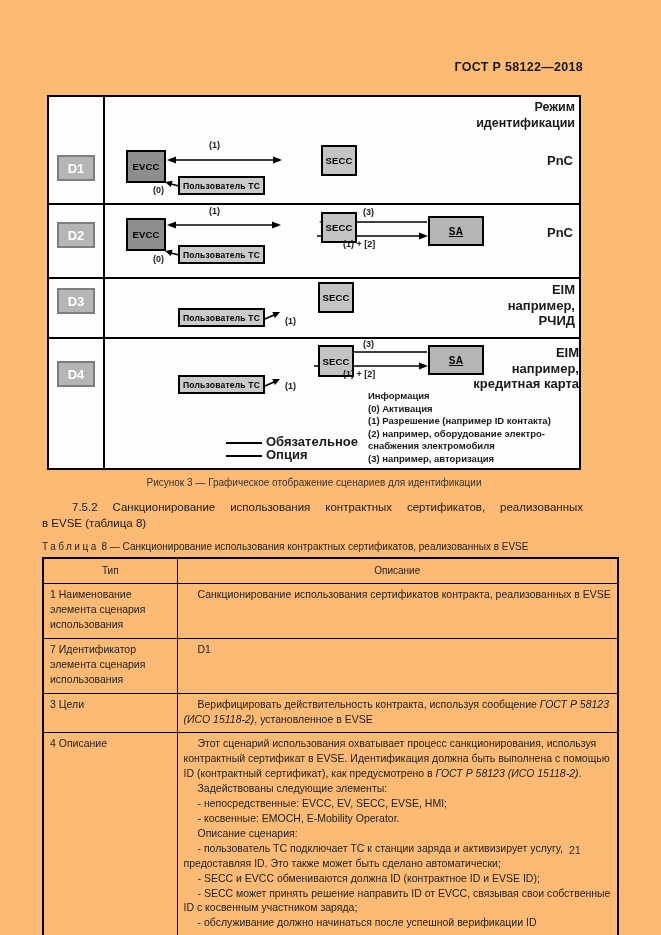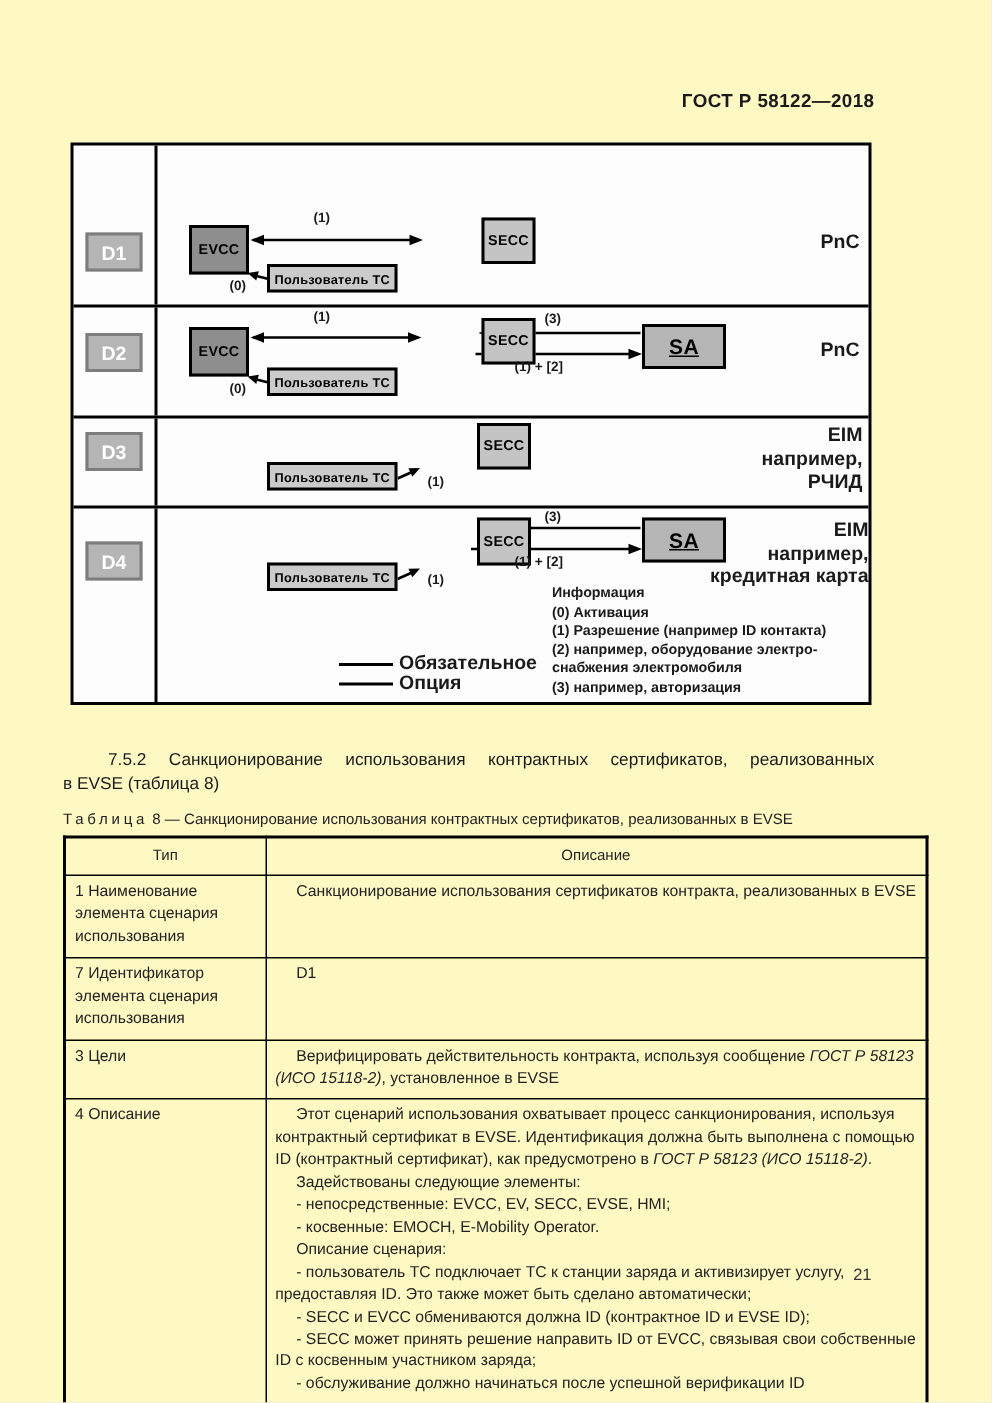--- a/index.html
+++ b/index.html
@@ -1,18 +1,18 @@
 <!DOCTYPE html>
 <html><head>
 <meta charset="utf-8">
 <style>
   * { margin:0; padding:0; box-sizing:border-box; }
   html,body { background:#e8e8e8; }
   .page {
-    position:relative; width:661px; height:935px; background:#fef9c3;
+    position:relative; width:661px; height:935px; background:#fdba74;
     font-family:"Liberation Sans","DejaVu Sans",sans-serif; color:#1a1a1a;
     overflow:hidden; margin:0 auto;
   }
   .pre { white-space:pre-line; }
   .doc-header {
     position:absolute; top:60px; right:78px;
     font-weight:bold; font-size:12.5px; letter-spacing:0.3px;
   }
   
   .figure { position:absolute; left:47px; top:95px; width:534px; height:375px; border:2px solid #000; background:#fdfdfd; }
@@ -24,21 +24,21 @@
     position:absolute; left:8px; width:38px; height:26px;
     background:#b5b5b5; border:2px solid #7d7d7d; color:#fff;
     font-weight:bold; font-size:13px; display:flex; align-items:center; justify-content:center;
   }
   .dbox {
     position:absolute; border:2px solid #000; display:flex; align-items:center; justify-content:center;
     font-weight:bold; font-size:9.5px; letter-spacing:0.2px; text-align:center; color:#000;
   }
   .fill-evcc { background:#8e8e8e; }
   .fill-secc { background:#c4c4c4;margin-left:40px; }
-  .fill-sa   { background:#b5b5b5; font-size:14px;text-decoration:underline; }
+  .fill-sa   { background:#b5b5b5; font-size:10px;text-decoration:underline; }
   .fill-user { background:#cbcbcb; font-size:8.5px; }
   .alabel { position:absolute; font-weight:bold; font-size:9px; }
   .mode-hdr { position:absolute; right:4px; top:3px; text-align:right; font-weight:bold; font-size:12.5px; line-height:1.25; }
   .mode-val { position:absolute; text-align:right; font-weight:bold; font-size:13px; line-height:1.2; }
   .arrows { position:absolute; left:0; top:0; pointer-events:none; }
   .info-block { position:absolute; left:263px; top:51px; width:215px; font-weight:bold; font-size:9.5px; line-height:1.32; }
   .legend-line { position:absolute; width:36px; height:2px; background:#000; }
   .legend-label { position:absolute; font-weight:bold; font-size:13px; }
   .fig-caption { position:absolute; left:47px; top:477px; width:534px; text-align:center; font-size:10px; color:#333; }
   
@@ -75,20 +75,22 @@
           <g>
             <line x1="64" y1="63" x2="175" y2="63" stroke="#000" stroke-width="1.6"></line>
             <polygon points="62,63 71,59.5 71,66.5" fill="#000"></polygon>
             <polygon points="177,63 168,59.5 168,66.5" fill="#000"></polygon>
           </g>
           <g>
             <line x1="78" y1="90" x2="66" y2="87" stroke="#000" stroke-width="1.6"></line>
             <polygon points="60,85 67.6,83.8 65.8,90" fill="#000"></polygon>
           </g>
         </svg>
+        <div class="mode-hdr pre">Режим
+идентификации</div>
         <div class="mode-val" style="right:6px; top:56px">PnC</div>
         <div class="dbox fill-evcc" style="left:21px; top:53px; width:40px; height:33px">EVCC</div>
         <div class="dbox fill-secc" style="left:176px; top:48px; width:36px; height:31px">SECC</div>
         <div class="dbox fill-user" style="left:73px; top:79px; width:87px; height:19px">Пользователь ТС</div>
         <div class="alabel" style="left:104px; top:43px">(1)</div>
         <div class="alabel" style="left:48px; top:88px">(0)</div>
       </div>
     </div>
 
     <div class="frow bb" style="height:74px">
@@ -182,20 +184,21 @@
 снабжения электромобиля
 (3) например, авторизация</div>
         <div class="legend-line" style="left:121px; top:103px"></div>
         <div class="legend-label" style="left:161px; top:95px">Обязательное</div>
         <div class="legend-line" style="left:121px; top:116px"></div>
         <div class="legend-label" style="left:161px; top:108px">Опция</div>
       </div>
     </div>
   </div>
 
+  <div class="fig-caption">Рисунок 3 — Графическое отображение сценариев для идентификации</div>
 
   <div class="heading">
     <span class="l1">7.5.2 Санкционирование использования контрактных сертификатов, реализованных</span>
     <span class="l2">в EVSE (таблица 8)</span>
   </div>
 
   <div class="tbl-caption">
     <span class="spaced">Таблица</span><span> 8 — Санкционирование использования контрактных сертификатов, реализованных в EVSE</span>
   </div>
 

